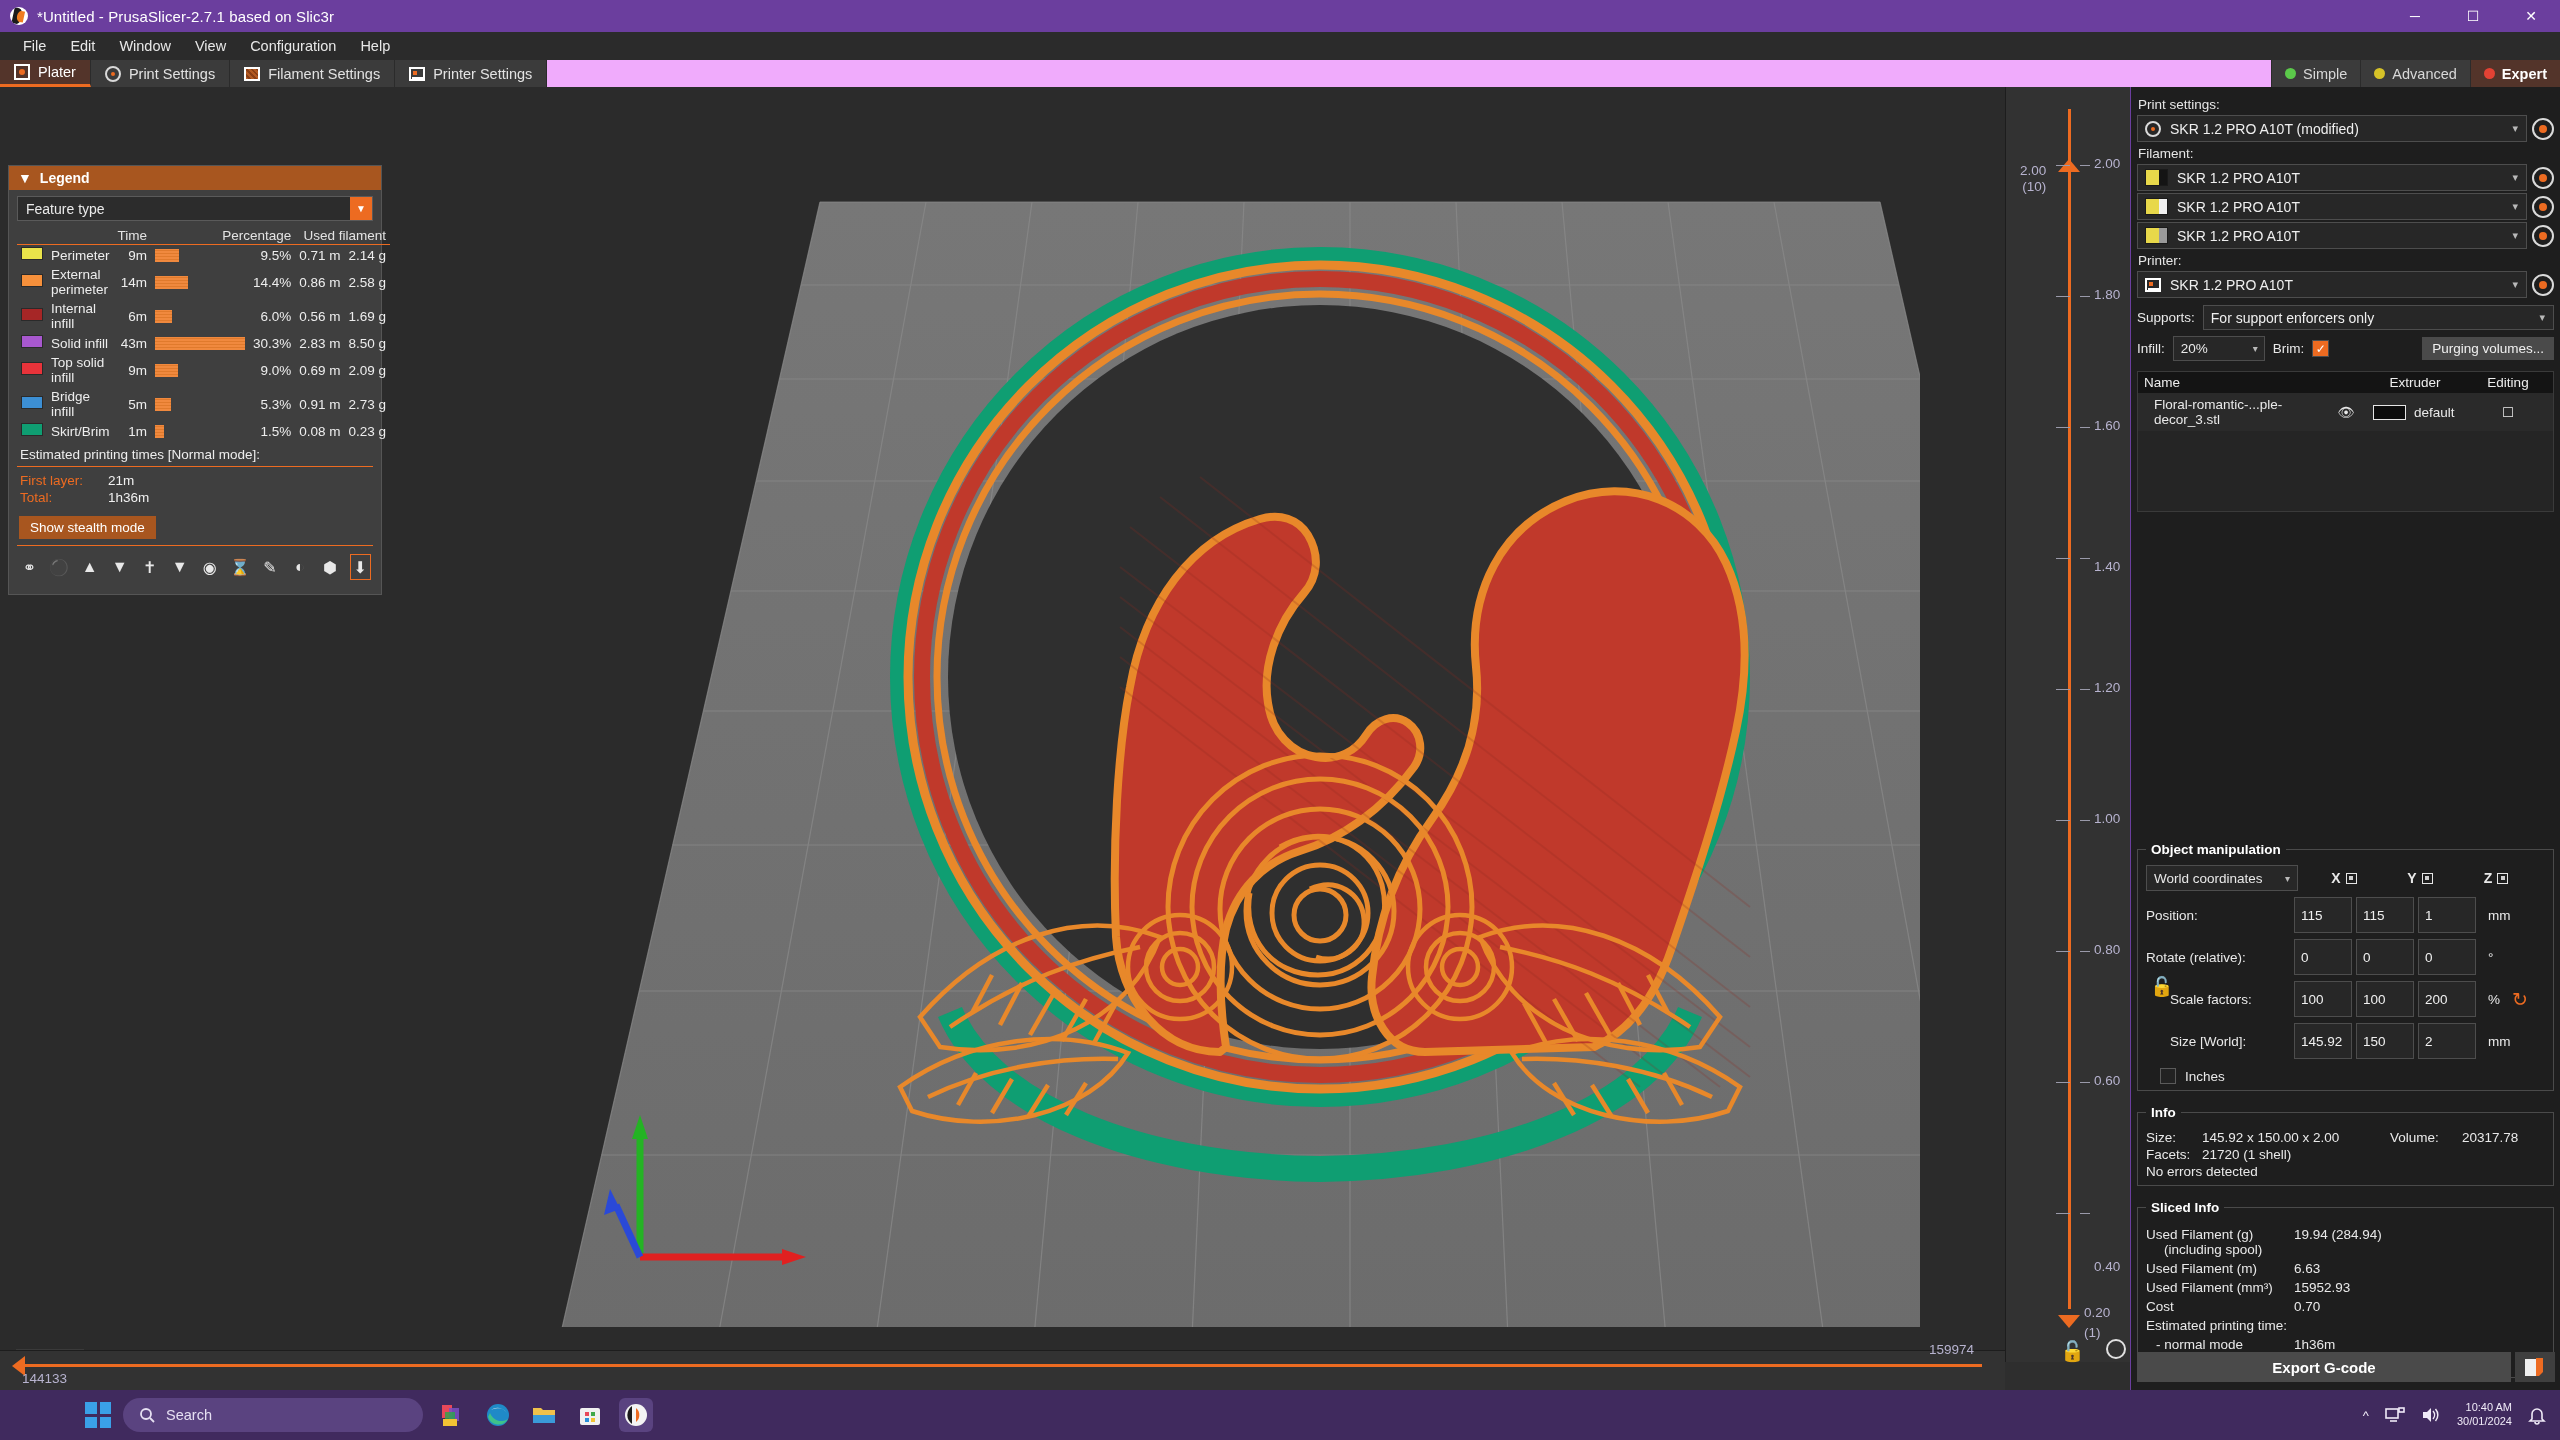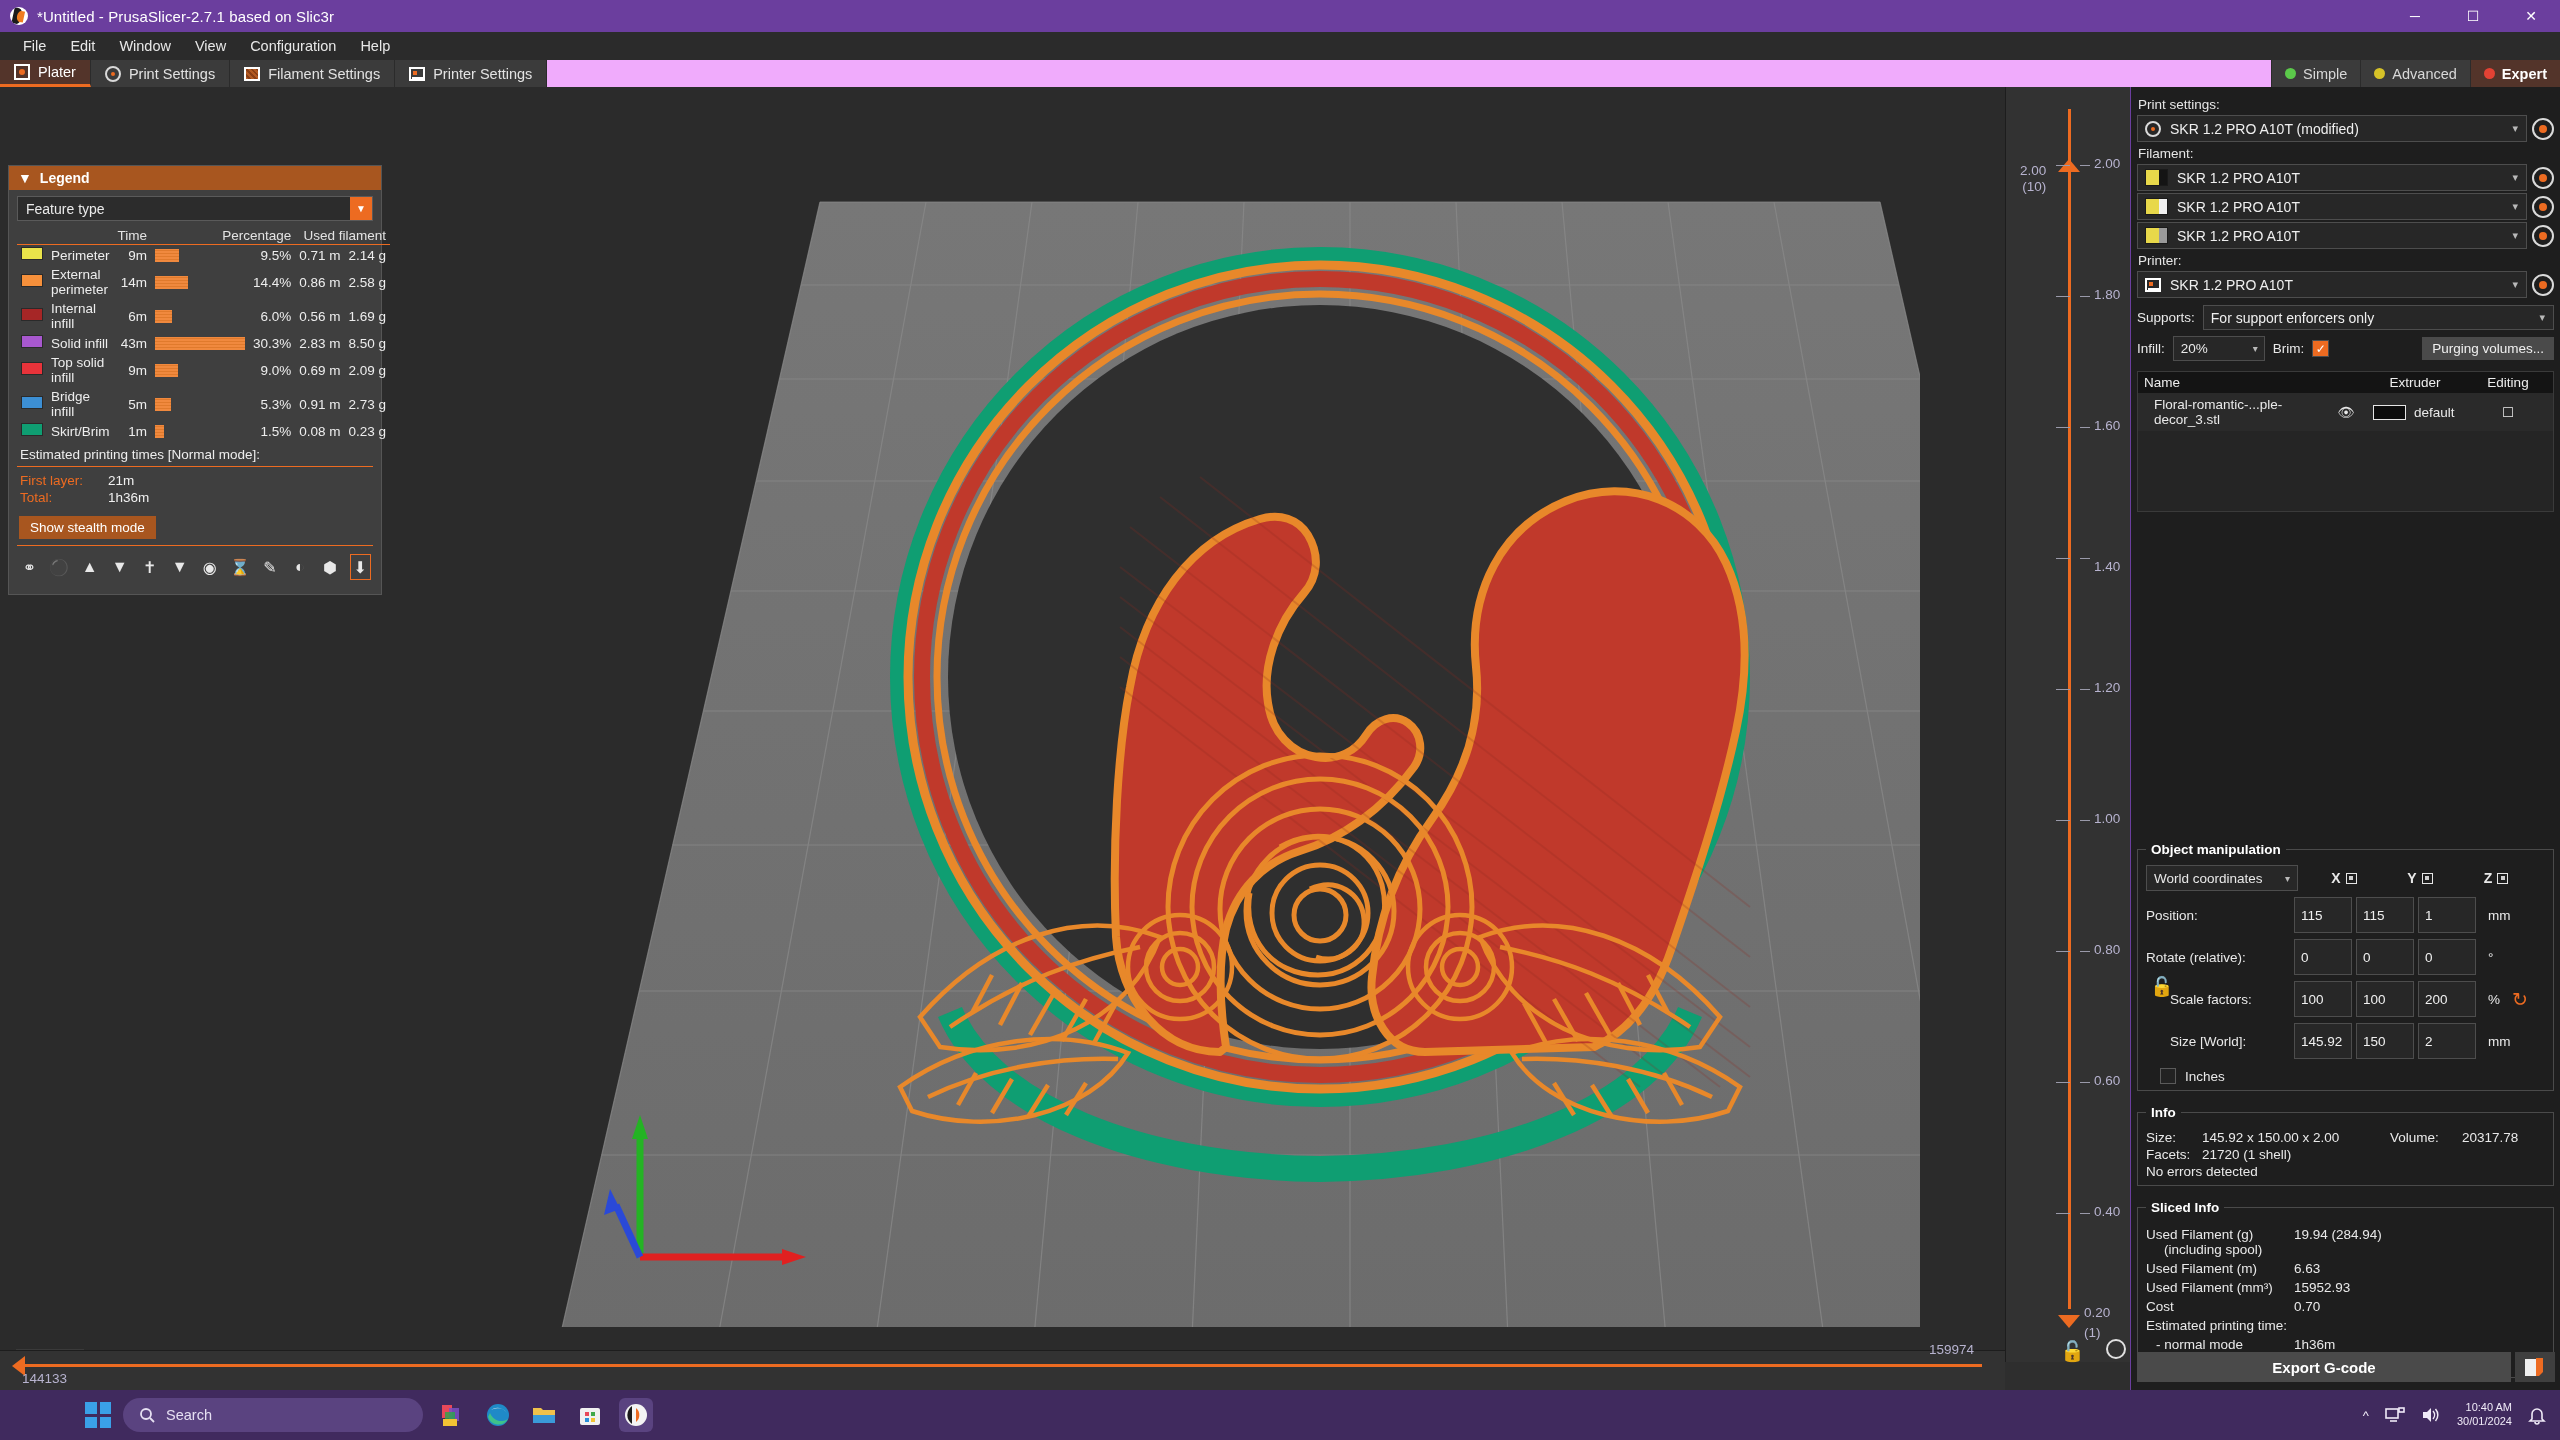--- a/index.html
+++ b/index.html
@@ -596,21 +596,21 @@
         <div class="vtick2" style="top: 733px;"></div>
         <div class="vlab" style="top: 724px;">1.00</div>
         <div class="vtick" style="top: 864px;"></div>
         <div class="vtick2" style="top: 864px;"></div>
         <div class="vlab" style="top: 855px;">0.80</div>
         <div class="vtick" style="top: 995px;"></div>
         <div class="vtick2" style="top: 995px;"></div>
         <div class="vlab" style="top: 986px;">0.60</div>
         <div class="vtick" style="top: 1126px;"></div>
         <div class="vtick2" style="top: 1126px;"></div>
-        <div class="vlab" style="top: 1117px;">0.40</div>
+        <div class="vlab" style="top: 1172px;">0.40</div>
       </div>
     <div class="thumb-dn" style="top:1228px"></div>
     <div class="vtop-lab" style="position:absolute; left:78px; top:1218px; text-align:left">0.20</div>
     <div class="vtop-lab" style="position:absolute; left:78px; top:1238px; text-align:left">(1)</div>
     <div class="lock" style="left:54px; top:1252px">🔓</div>
     <div style="position:absolute; left:100px; top:1252px; width:20px; height:20px; border-radius:50%;
          border:2px solid #e0e0e0;"></div>
   </div>
 
   <div id="hslider">

